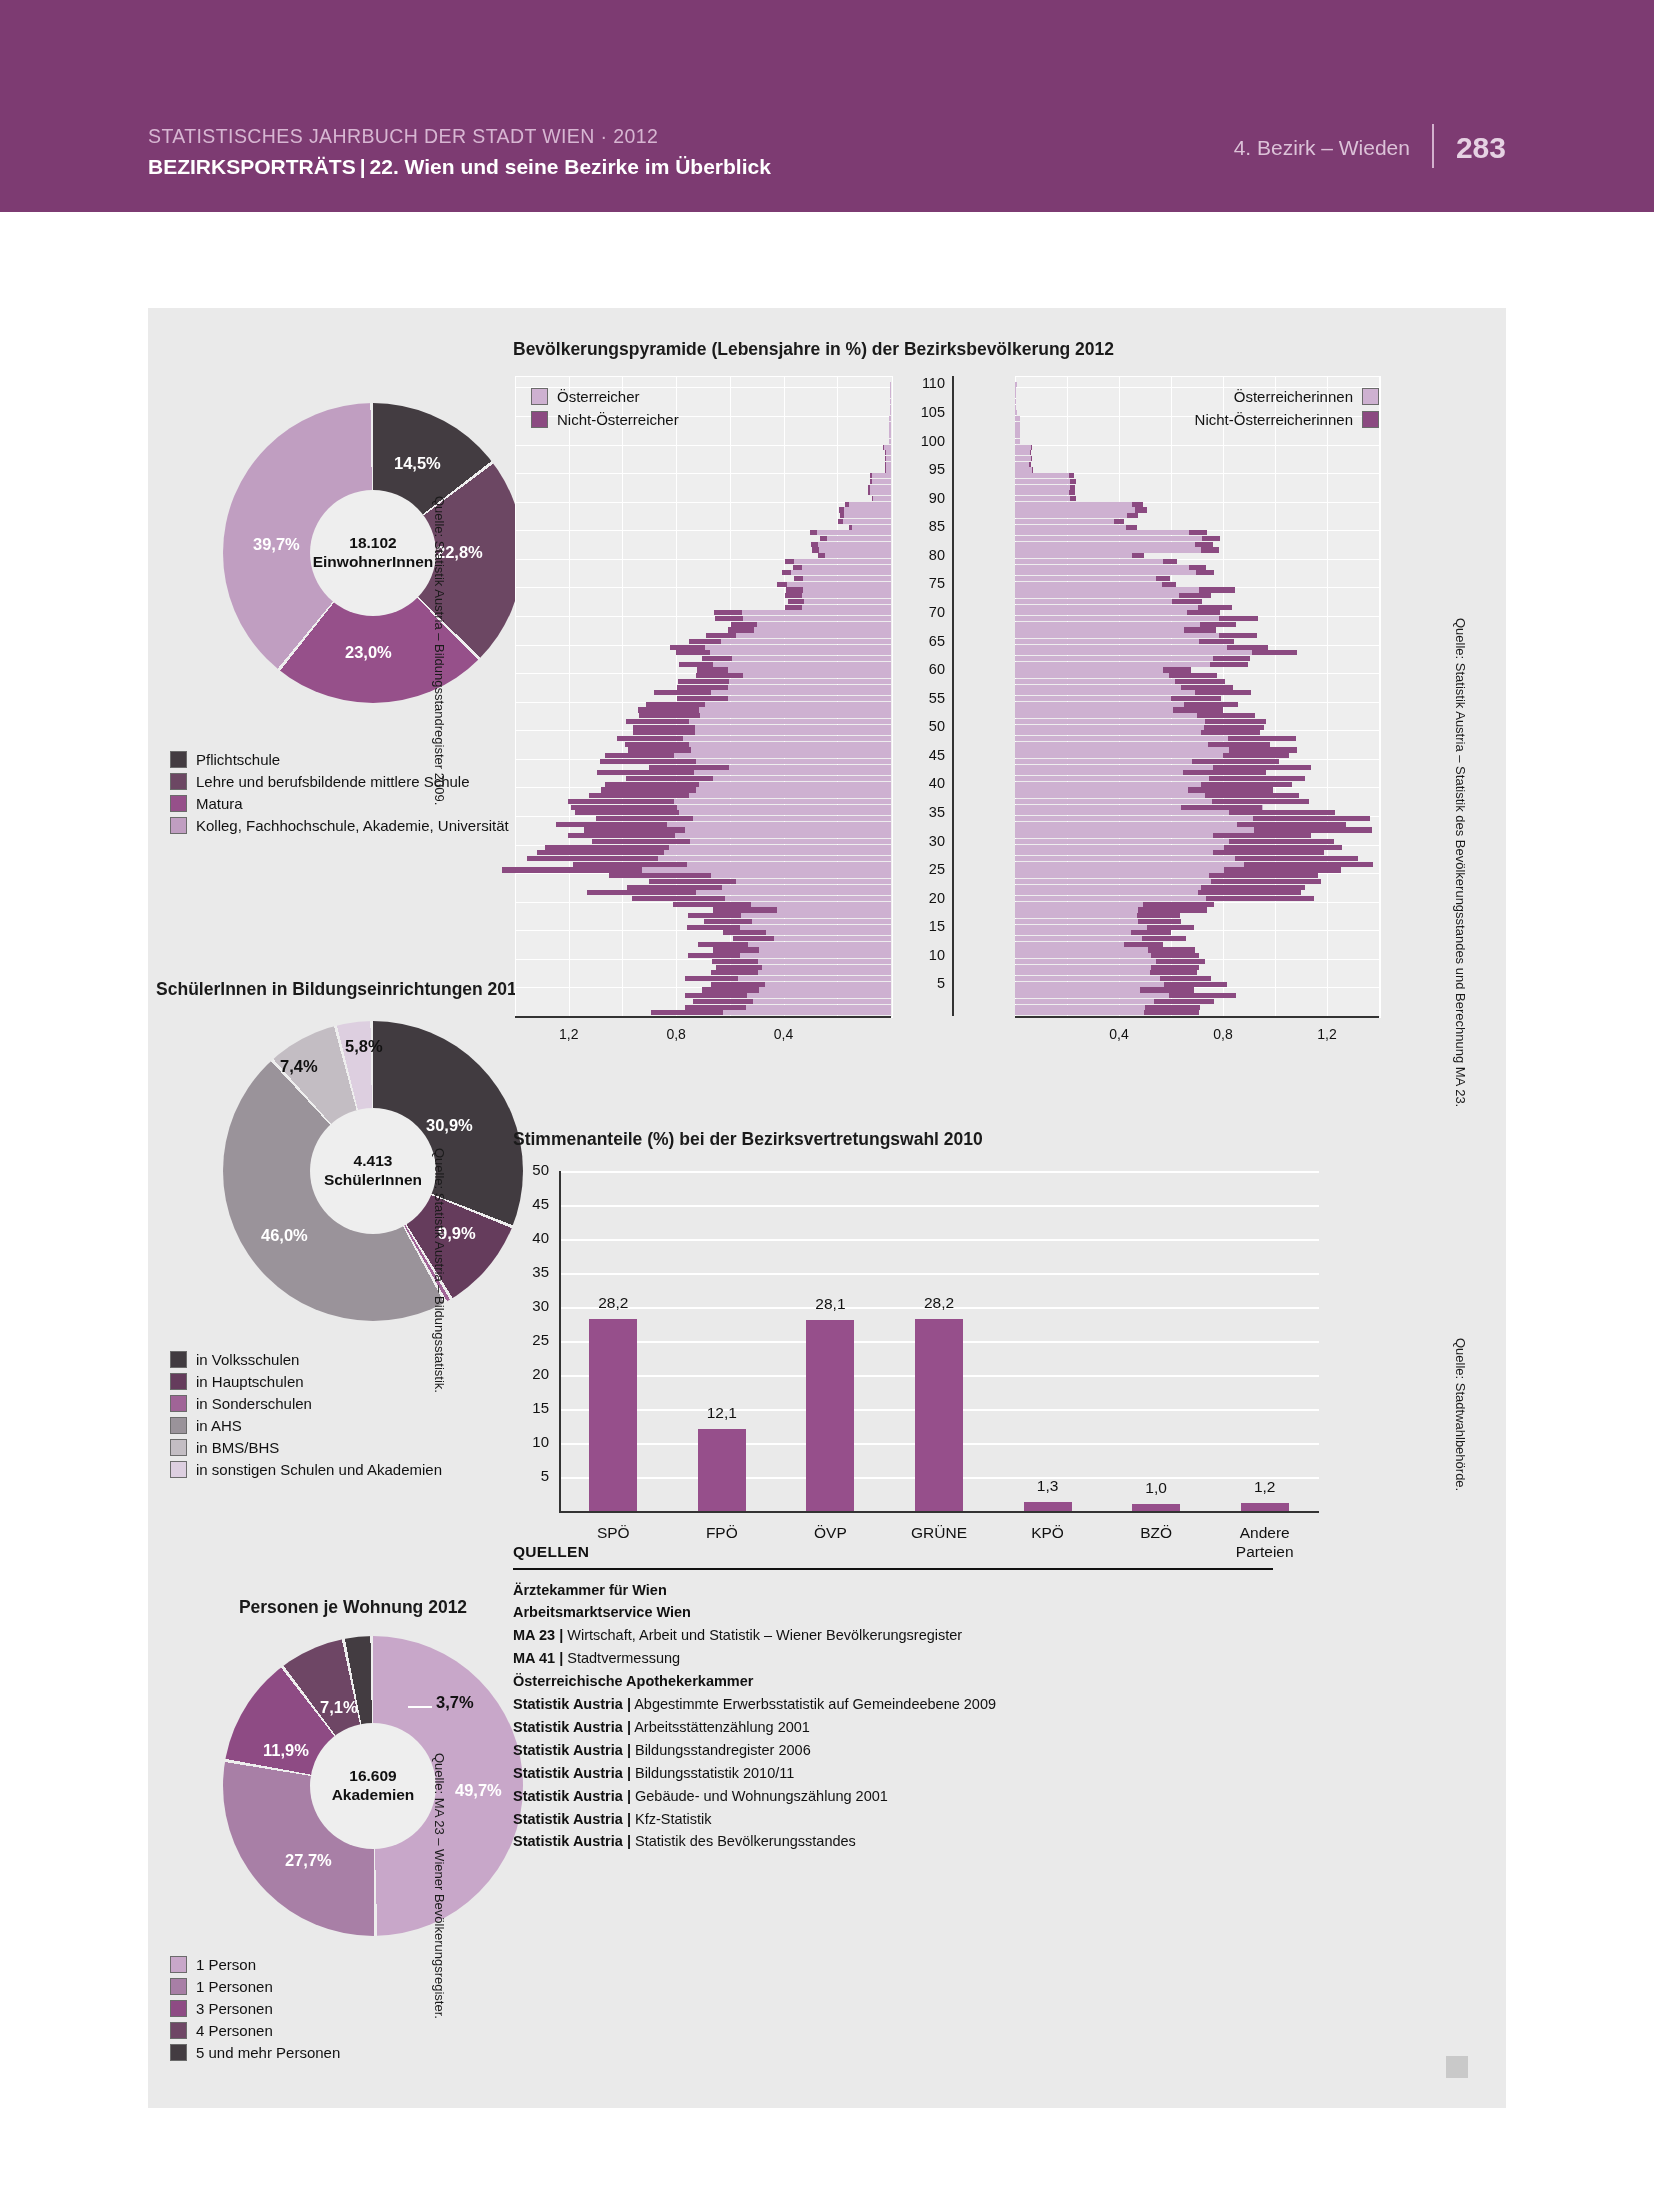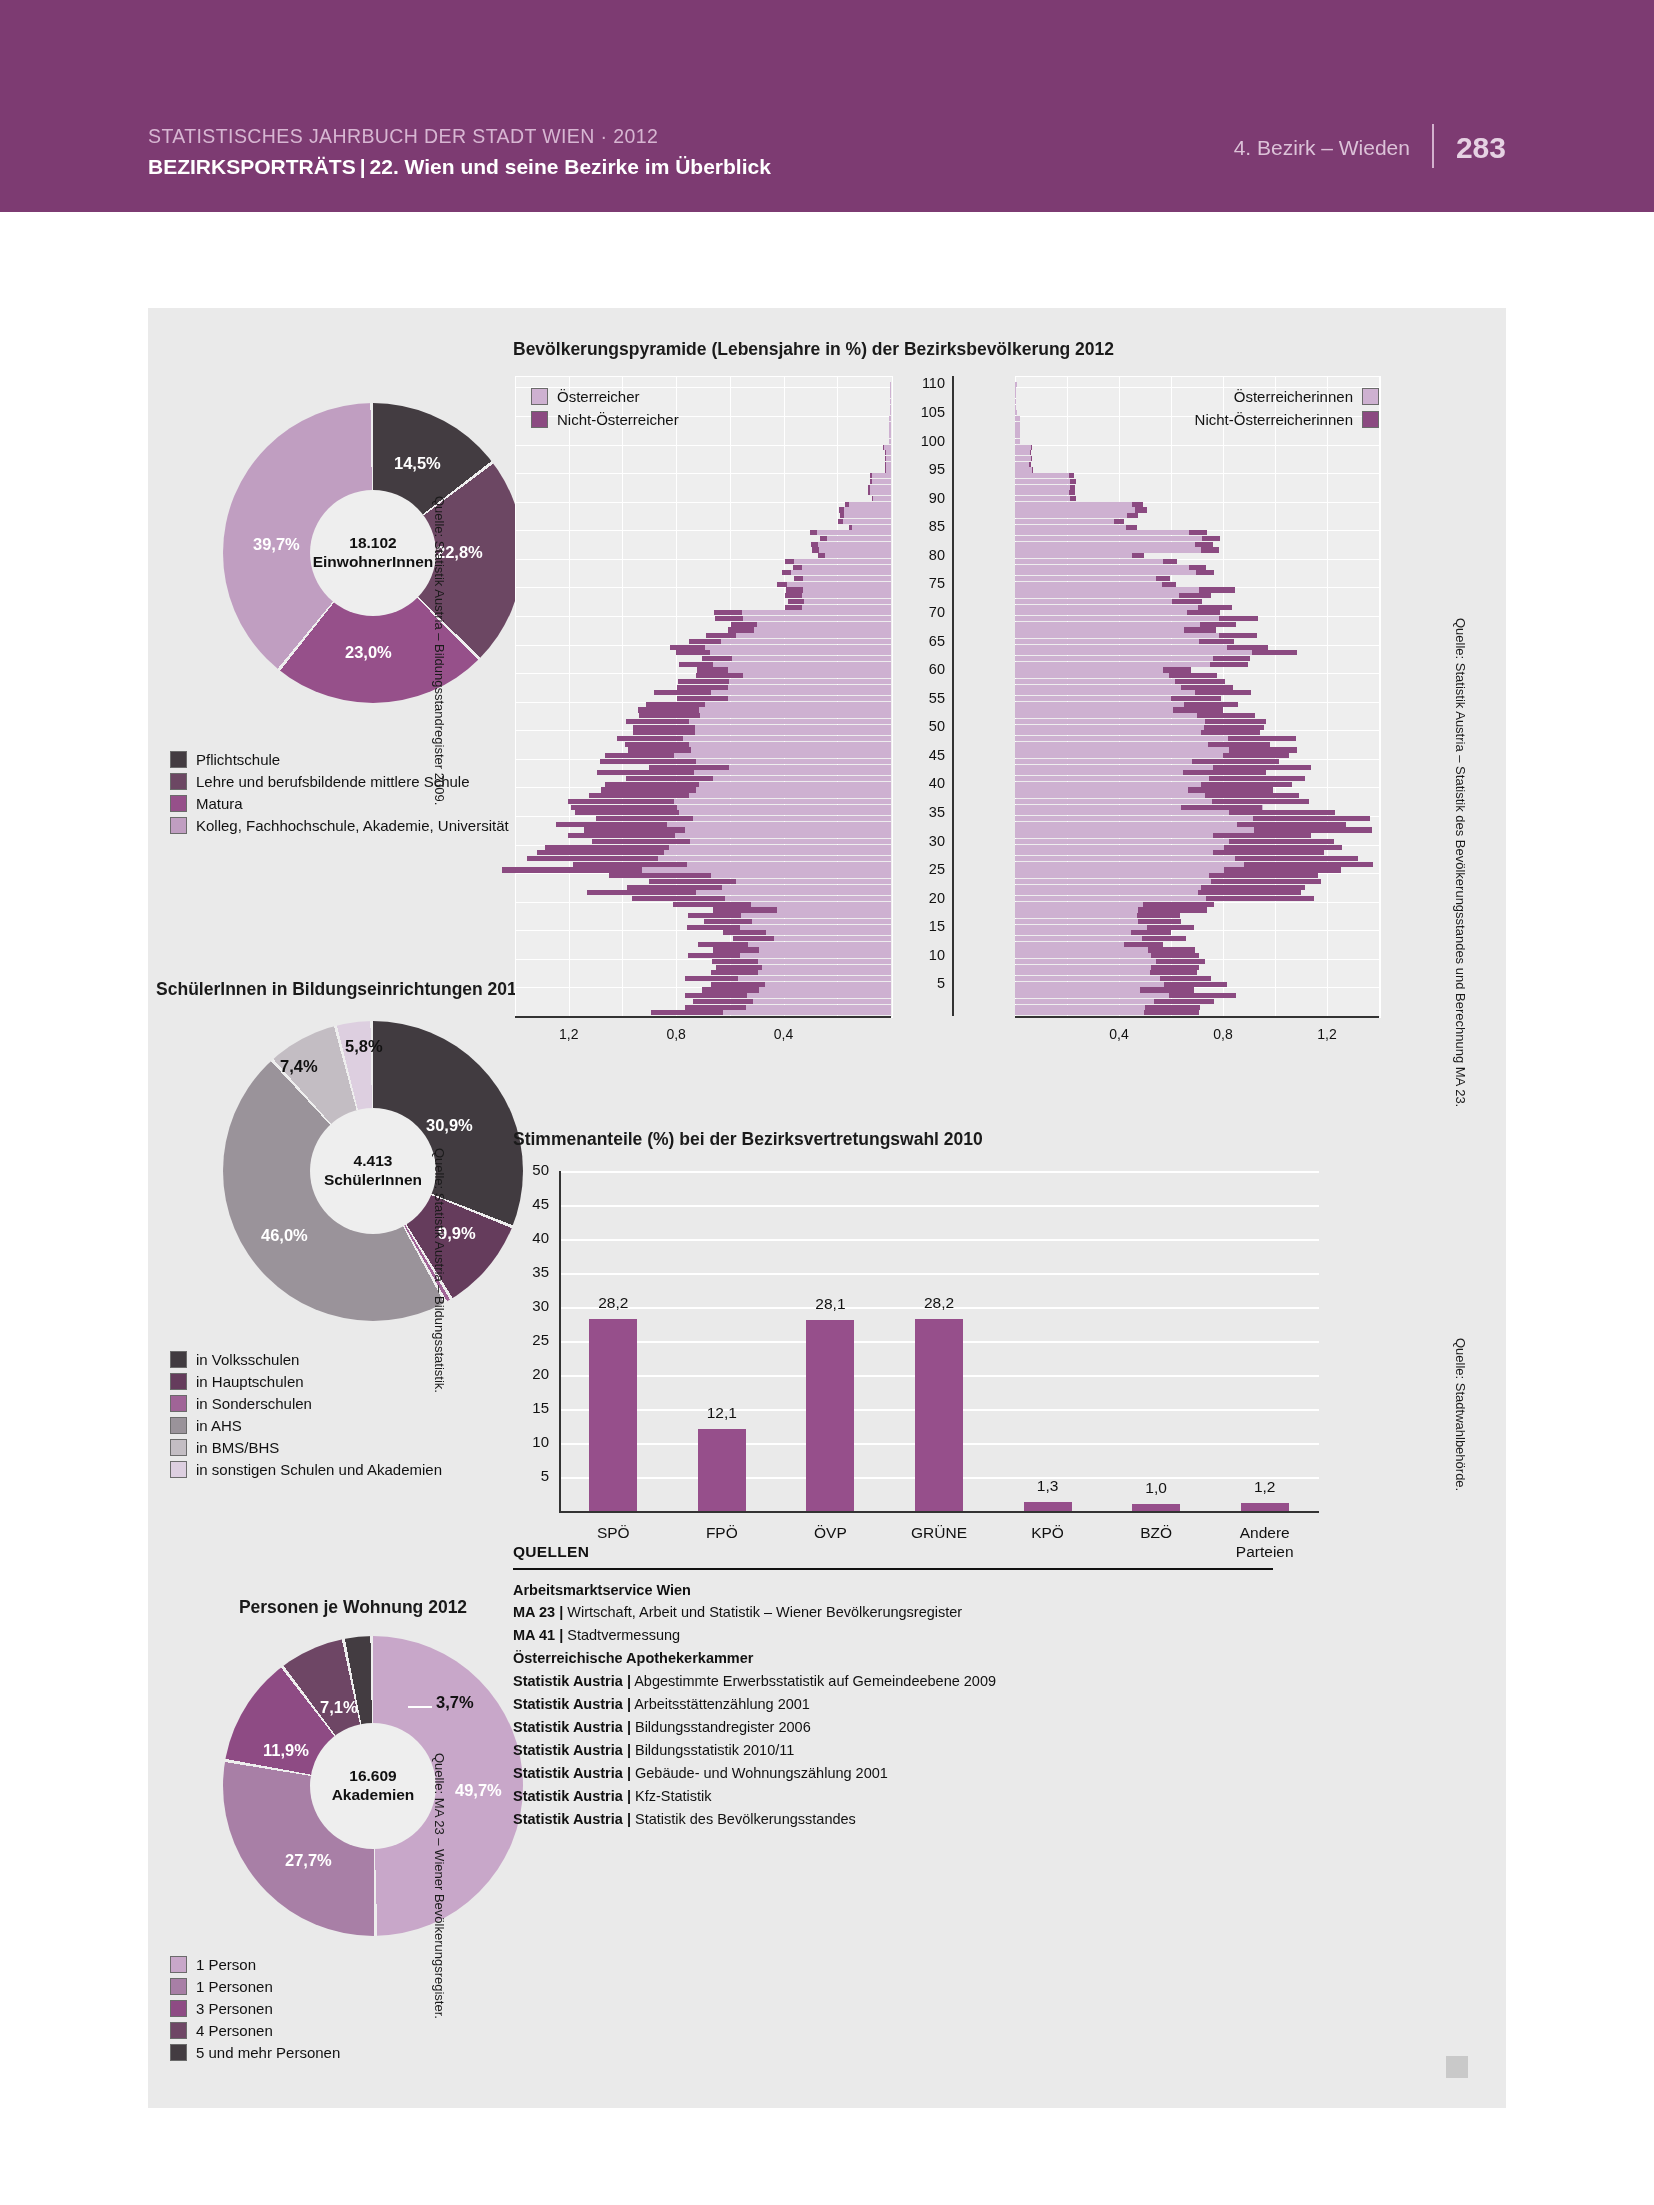--- a/index.html
+++ b/index.html
@@ -866,20 +866,21 @@
       <div class="bc-val" style="left: 706.714px; top: 314.84px; width: 90px;">1,2</div>
       <div class="bc-cat" style="left: 697.714px; top: 360px; width: 108px;">Andere<br>Parteien</div>
     </div>
 
   <div class="vsource" style="left:1305px;top:1030px;">Quelle: Stadtwahlbehörde.</div>
 
   <div style="position:absolute;left:365px;top:1235px;width:760px;">
     <div class="quellen-head">QUELLEN</div>
     <div class="quellen-rule"></div>
     <div id="quellen-list">
+        <div class="q-line"><b>Ärztekammer für Wien</b></div>
         <div class="q-line"><b>Arbeitsmarktservice Wien</b></div>
         <div class="q-line"><b>MA 23 |</b><span> Wirtschaft, Arbeit und Statistik – Wiener Bevölkerungsregister</span></div>
         <div class="q-line"><b>MA 41 |</b><span> Stadtvermessung</span></div>
         <div class="q-line"><b>Österreichische Apothekerkammer</b></div>
         <div class="q-line"><b>Statistik Austria |</b><span> Abgestimmte Erwerbsstatistik auf Gemeindeebene 2009</span></div>
         <div class="q-line"><b>Statistik Austria |</b><span> Arbeitsstättenzählung 2001</span></div>
         <div class="q-line"><b>Statistik Austria |</b><span> Bildungsstandregister 2006</span></div>
         <div class="q-line"><b>Statistik Austria |</b><span> Bildungsstatistik 2010/11</span></div>
         <div class="q-line"><b>Statistik Austria |</b><span> Gebäude- und Wohnungszählung 2001</span></div>
         <div class="q-line"><b>Statistik Austria |</b><span> Kfz-Statistik</span></div>

